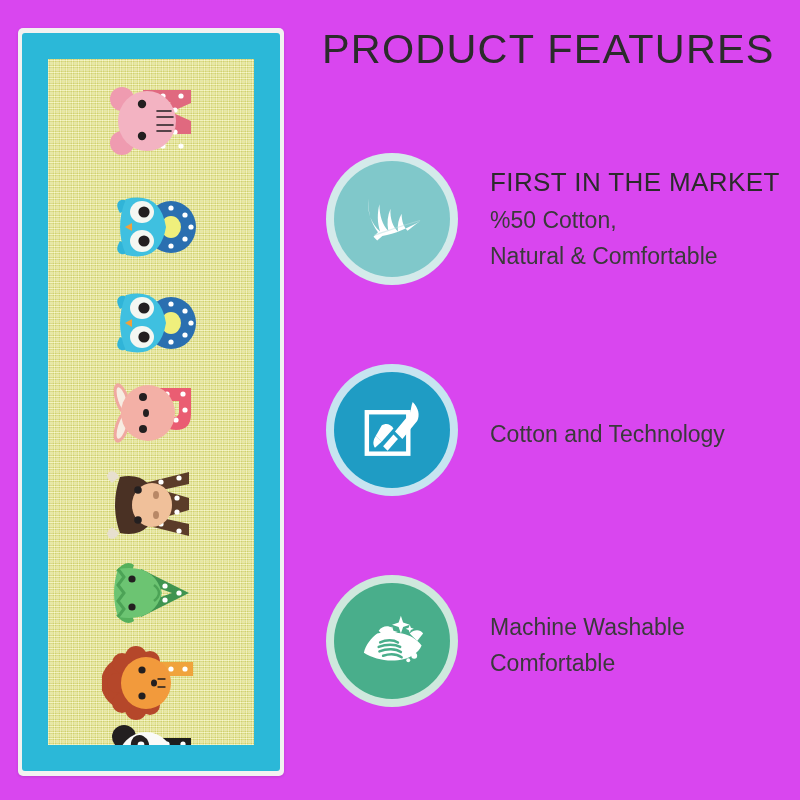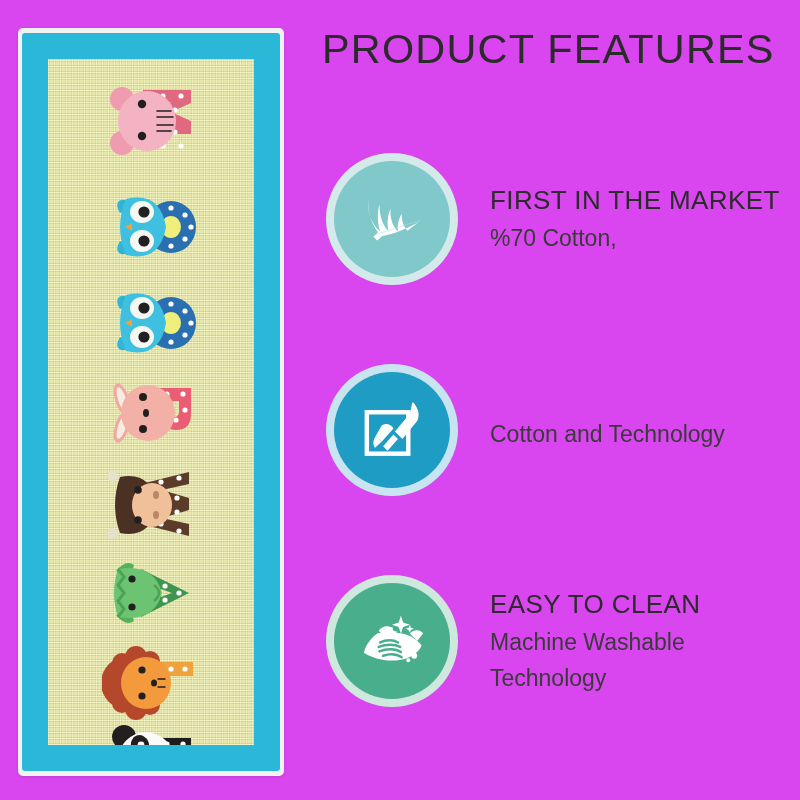--- a/index.html
+++ b/index.html
@@ -451,21 +451,22 @@
                        C72 62 54 70 37 73 L30 79 L25 74 L31 68
                        C22 56 17 40 18 22 Z"></path>
               <path d="M26 72 C44 66 66 58 88 52" stroke="#b9dedf" stroke-width="1.6" fill="none" opacity=".55"></path>
             </g>
           </svg>
         </div>
       </div>
       <div class="feature-text">
         <div class="feature-heading">FIRST IN THE MARKET</div>
         <div class="feature-lines">
-          <div class="feature-line">%70 Cotton,</div>
+          <div class="feature-line">%50 Cotton,</div>
+          <div class="feature-line">Natural &amp; Comfortable</div>
         </div>
       </div>
     </div>
 
     <div class="feature-row r2">
       <div class="icon-badge">
         <div class="icon-ring" style="background:#c7e4f0;"></div>
         <div class="icon-disc" style="background:#1f9cc4;">
           <svg viewBox="0 0 100 100">
             <g fill="none" stroke="#ffffff" stroke-width="6">
@@ -512,22 +513,21 @@
               <path d="M62 16 l3 9 9 3 -9 3 -3 9 -3-9 -9-3 9-3 z"></path>
               <path d="M50 30 l2 6 6 2 -6 2 -2 6 -2-6 -6-2 6-2 z"></path>
               <path d="M74 28 l1.5 4 4 1.5 -4 1.5 -1.5 4 -1.5-4 -4-1.5 4-1.5 z"></path>
               <circle cx="80" cy="70" r="4"></circle>
               <circle cx="72" cy="76" r="2.6"></circle>
             </g>
           </svg>
         </div>
       </div>
       <div class="feature-text">
-        <div class="feature-heading">EASY TO CLEAN</div>
         <div class="feature-lines">
           <div class="feature-line">Machine Washable</div>
-          <div class="feature-line">Technology</div>
+          <div class="feature-line">Comfortable</div>
         </div>
       </div>
     </div>
 
   </div>
 </div>
 
 </body></html>

